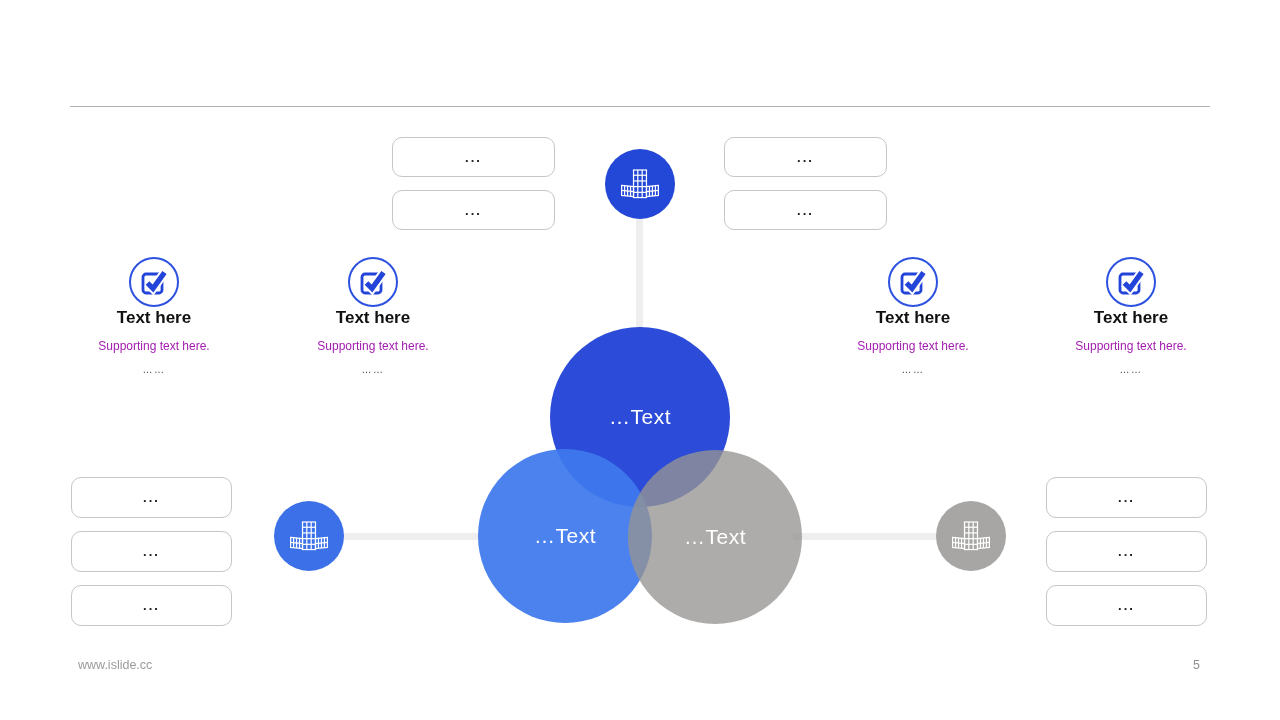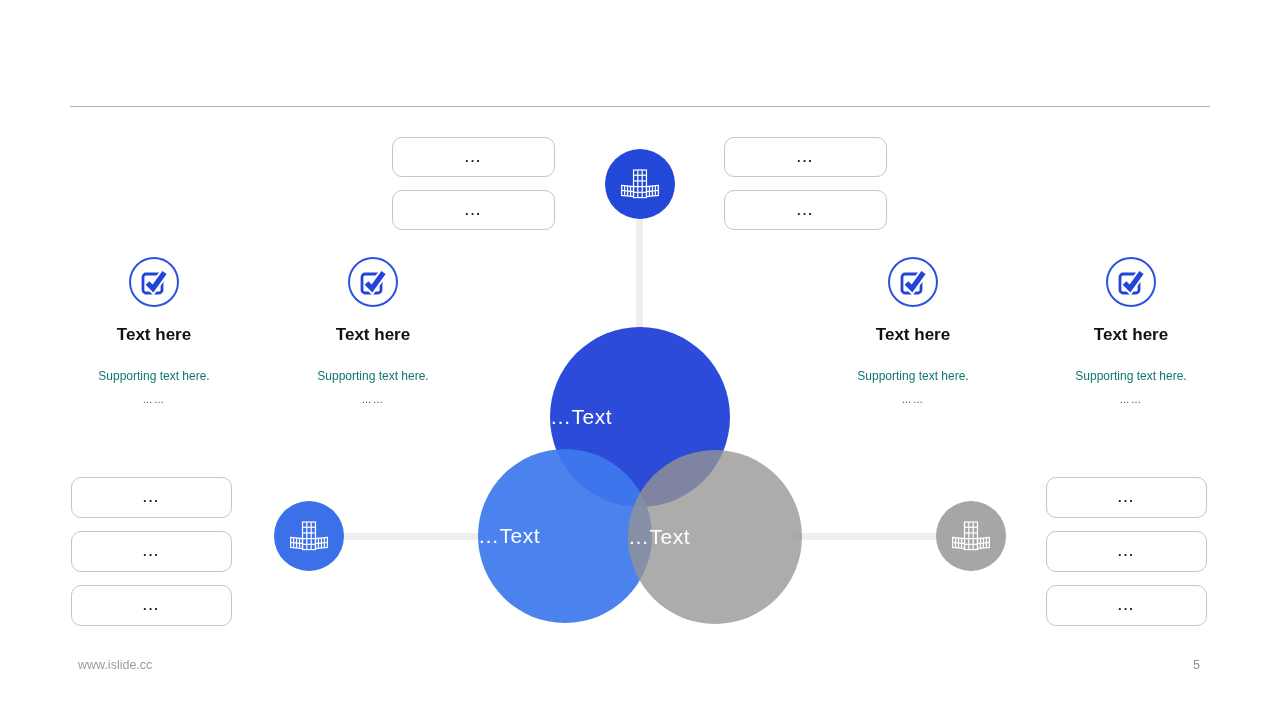--- a/index.html
+++ b/index.html
@@ -9,39 +9,39 @@
   }
   .divider{position:absolute;left:70px;top:106px;width:1140px;height:1px;background:#b0b0b0;}
 
   
   .connector{position:absolute;background:#eeeeee;z-index:0;}
   .conn-v{left:636px;top:216px;width:7px;height:125px;}
   .conn-hl{left:338px;top:533px;width:148px;height:7px;}
   .conn-hr{left:793px;top:533px;width:150px;height:7px;}
 
   
-  .big-circle{position:absolute;border-radius:50%;display:flex;align-items:center;justify-content:flex-start;}
+  .big-circle{position:absolute;border-radius:50%;display:flex;align-items:center;justify-content:center;}
   .circle-top{left:550px;top:327px;width:180px;height:180px;background:#2b4bd8;z-index:1;}
   .circle-left{left:478px;top:449px;width:174px;height:174px;background:rgba(62,120,237,0.93);z-index:2;}
   .circle-right{left:628px;top:450px;width:174px;height:174px;background:rgba(150,149,146,0.78);z-index:3;}
   .big-circle .label{color:#ffffff;font-size:21px;letter-spacing:0.5px;}
 
   
   .node{position:absolute;border-radius:50%;display:flex;align-items:center;justify-content:center;z-index:4;}
   .node-top{left:605px;top:149px;width:70px;height:70px;background:#2347d6;}
   .node-left{left:274px;top:501px;width:70px;height:70px;background:#3b70e8;}
   .node-right{left:936px;top:501px;width:70px;height:70px;background:#a7a6a4;}
   .node svg{width:42px;height:36px;}
 
   
   .feature{position:absolute;width:210px;top:256px;text-align:center;}
   .f1{left:49px;} .f2{left:268px;} .f3{left:808px;} .f4{left:1026px;}
   .check-wrap{width:52px;height:52px;margin:0 auto;}
-  .feature .title{margin-top:17px;font-size:17px;font-weight:bold;color:#111111;}
-  .feature .supporting{margin-top:24px;font-size:12px;color:#0f766e;}
+  .feature .title{font-size:17px;font-weight:bold;color:#111111;}
+  .feature .supporting{margin-top:11px;font-size:12px;color:#a21caf;}
   .feature .dots{margin-top:11px;font-size:10px;color:#444444;letter-spacing:1.5px;}
 
   
   .box{position:absolute;border:1.5px solid #c6c6c6;border-radius:10px;background:#ffffff;
        display:flex;align-items:center;justify-content:center;
        font-size:13px;font-weight:bold;color:#1a1a1a;letter-spacing:2px;}
   .bw{width:161px;height:38px;}         
   .bs{width:159px;height:39px;}         
   .b-tl1{left:392px;top:137px;} .b-tl2{left:392px;top:190px;}
   .b-tr1{left:724px;top:137px;} .b-tr2{left:724px;top:190px;}

